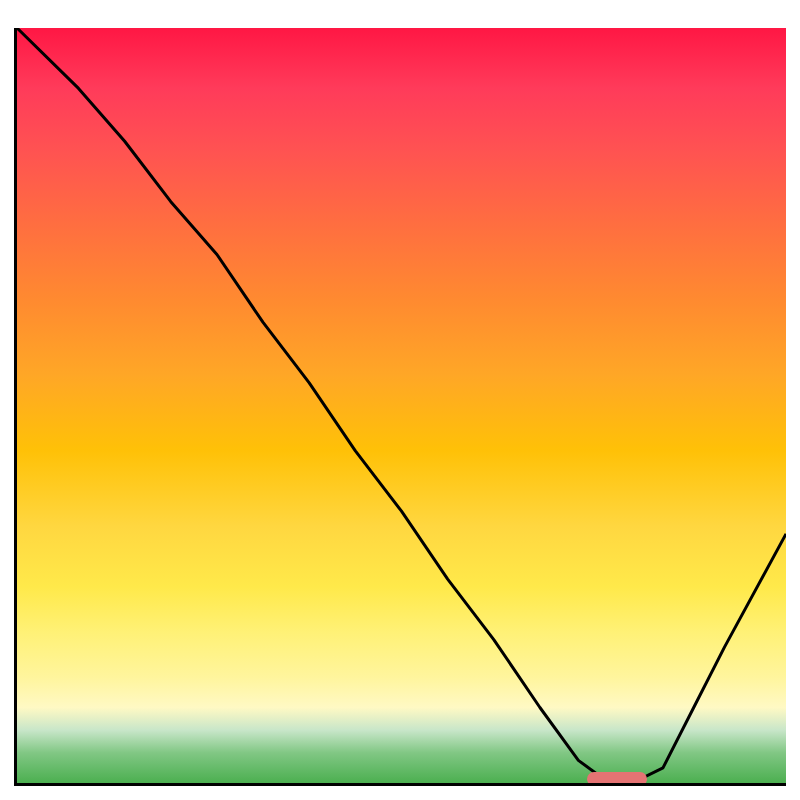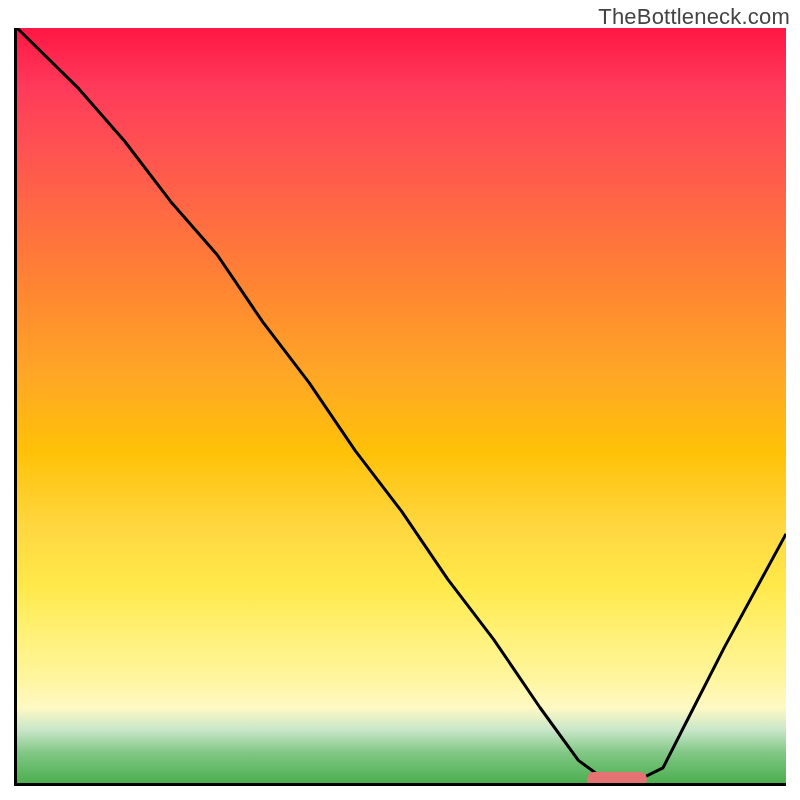--- a/index.html
+++ b/index.html
@@ -82,21 +82,20 @@
     background: #e57373;
     border-radius: 7px;
     transform: translate(-50%, -50%);
   }
 </style>
 </head>
 <body>
 
 <div class="chart-container">
 
-  <div class="watermark">TheBottleneck.com</div>
 
   <div class="plot-frame">
 
     <div class="gradient-bg"></div>
 
     <svg class="curve" viewBox="0 0 100 100" preserveAspectRatio="none">
       <path d="M0.00 0.00 L8.00 8.00 L14.00 15.00 L20.00 23.00 L26.00 30.00 L32.00 39.00 L38.00 47.00 L44.00 56.00 L50.00 64.00 L56.00 73.00 L62.00 81.00 L68.00 90.00 L73.00 97.00 L77.00 100.00 L80.00 100.00 L84.00 98.00 L88.00 90.00 L92.00 82.00 L100.00 67.00" vector-effect="non-scaling-stroke"></path>
     </svg>
 
     <div class="marker" style="left: 78%; top: calc(100% - 4px); background: rgb(229, 115, 115);"></div>

